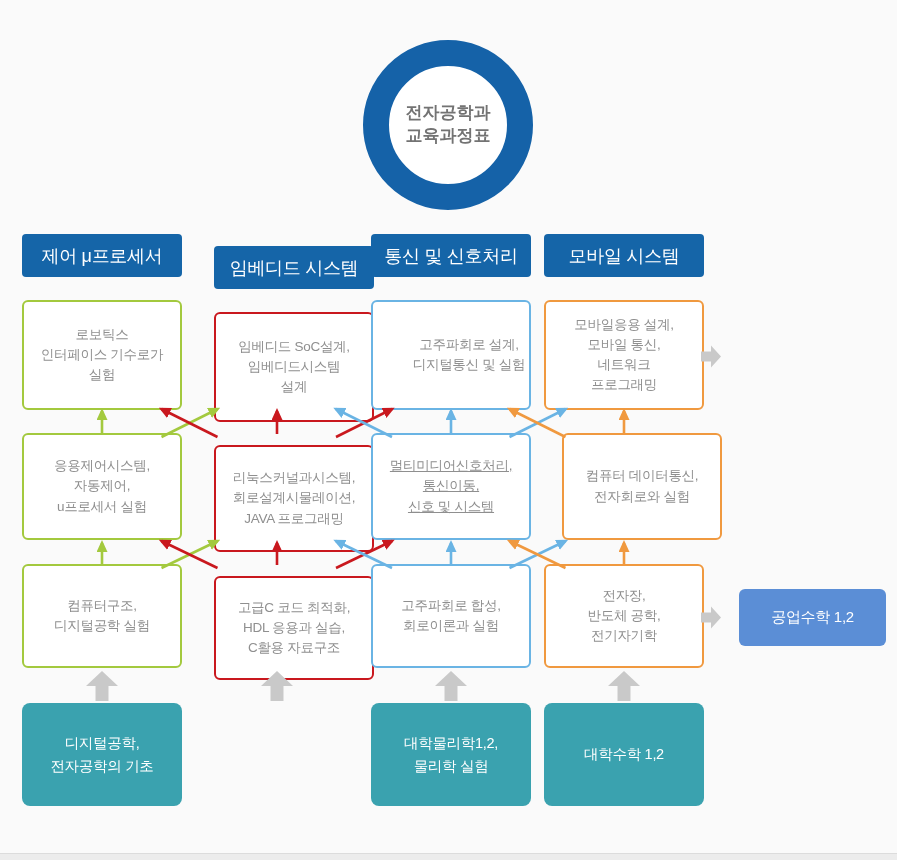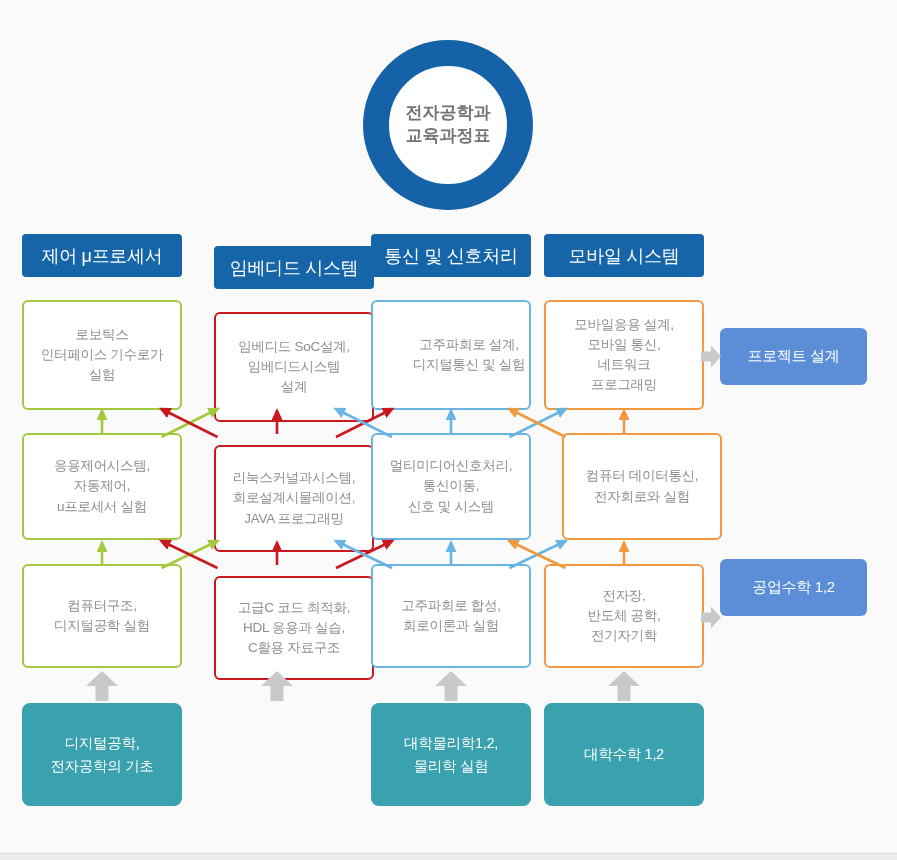--- a/index.html
+++ b/index.html
@@ -60,21 +60,21 @@
   }
   
   .side-box{
     position:absolute;left:720px;width:147px;height:57px;
     background:var(--sidebg,#5b8ed6);
     border-radius:6px;
     display:flex;align-items:center;justify-content:center;
     color:#ffffff;font-size:15px;letter-spacing:-0.3px;
   }
   .side1{top:328px;}
-  .side2{top:559px;}
+  .side2{top:589px;margin-left:19px;}
   
   #arrow-layer{position:absolute;left:0;top:0;pointer-events:none;}
   
   .bottom-strip{
     position:absolute;left:0;bottom:0;width:897px;height:6px;
     background:#ececec;border-top:1px solid #dcdcdc;
   }
 </style>
 </head>
 <body>
@@ -103,21 +103,21 @@
 모바일 통신,
 네트워크
 프로그래밍</div>
 
   <div class="course-box row2 colx0" style="border-color: rgb(163, 201, 62);">응용제어시스템,
 자동제어,
 u프로세서 실험</div>
   <div class="course-box row2 colx1" style="border-color: rgb(201, 24, 30);">리눅스커널과시스템,
 회로설계시물레이션,
 JAVA 프로그래밍</div>
-  <div class="course-box row2 colx2" style="border-color: rgb(106, 180, 228);">멀티미디어신호처리,
+  <div class="course-box row2 colx2" style="border-color: rgb(106, 180, 228); text-decoration: underline;">멀티미디어신호처리,
 통신이동,
 신호 및 시스템</div>
   <div class="course-box row2 colx3" style="border-color: rgb(240, 153, 63); margin-left: 18px;">컴퓨터 데이터통신,
 전자회로와 실험</div>
 
   <div class="course-box row3 colx0" style="border-color: rgb(163, 201, 62);">컴퓨터구조,
 디지털공학 실험</div>
   <div class="course-box row3 colx1" style="border-color: rgb(201, 24, 30);">고급C 코드 최적화,
 HDL 응용과 실습,
 C활용 자료구조</div>
@@ -126,21 +126,20 @@
   <div class="course-box row3 colx3" style="border-color: rgb(240, 153, 63);">전자장,
 반도체 공학,
 전기자기학</div>
 
   <div class="foundation-box colx0">디지털공학,
 전자공학의 기초</div>
   <div class="foundation-box colx2">대학물리학1,2,
 물리학 실험</div>
   <div class="foundation-box colx3">대학수학 1,2</div>
 
-  <div class="side-box side1">프로젝트 설계</div>
   <div class="side-box side2">공업수학 1,2</div>
 
   <svg id="arrow-layer" width="897" height="860" viewBox="0 0 897 860">
       <defs>
         <marker id="ah0" markerUnits="userSpaceOnUse" markerWidth="12" markerHeight="11" refX="9" refY="5.5" orient="auto">
           <path d="M0,0 L12,5.5 L0,11 Z" fill="#a3c93e"></path>
         </marker>
         <marker id="ah1" markerUnits="userSpaceOnUse" markerWidth="12" markerHeight="11" refX="9" refY="5.5" orient="auto">
           <path d="M0,0 L12,5.5 L0,11 Z" fill="#c9181e"></path>
         </marker>

